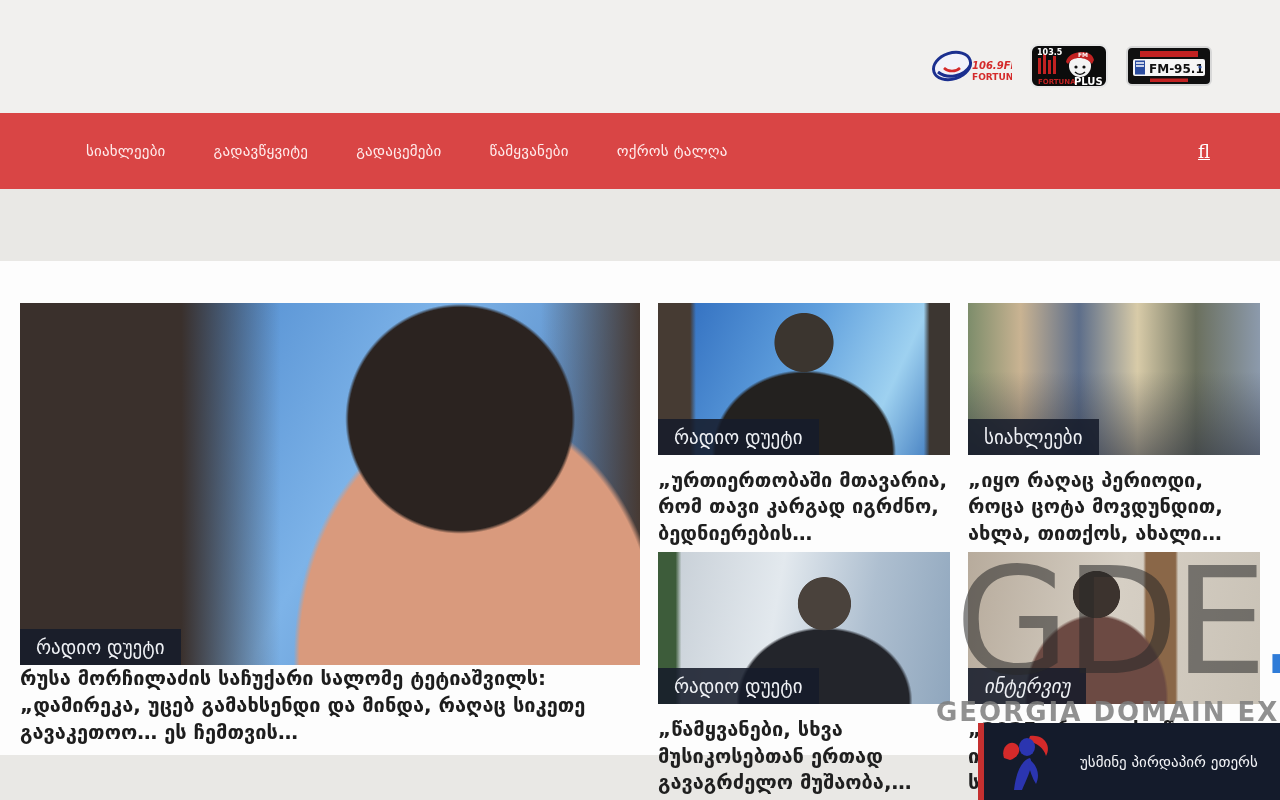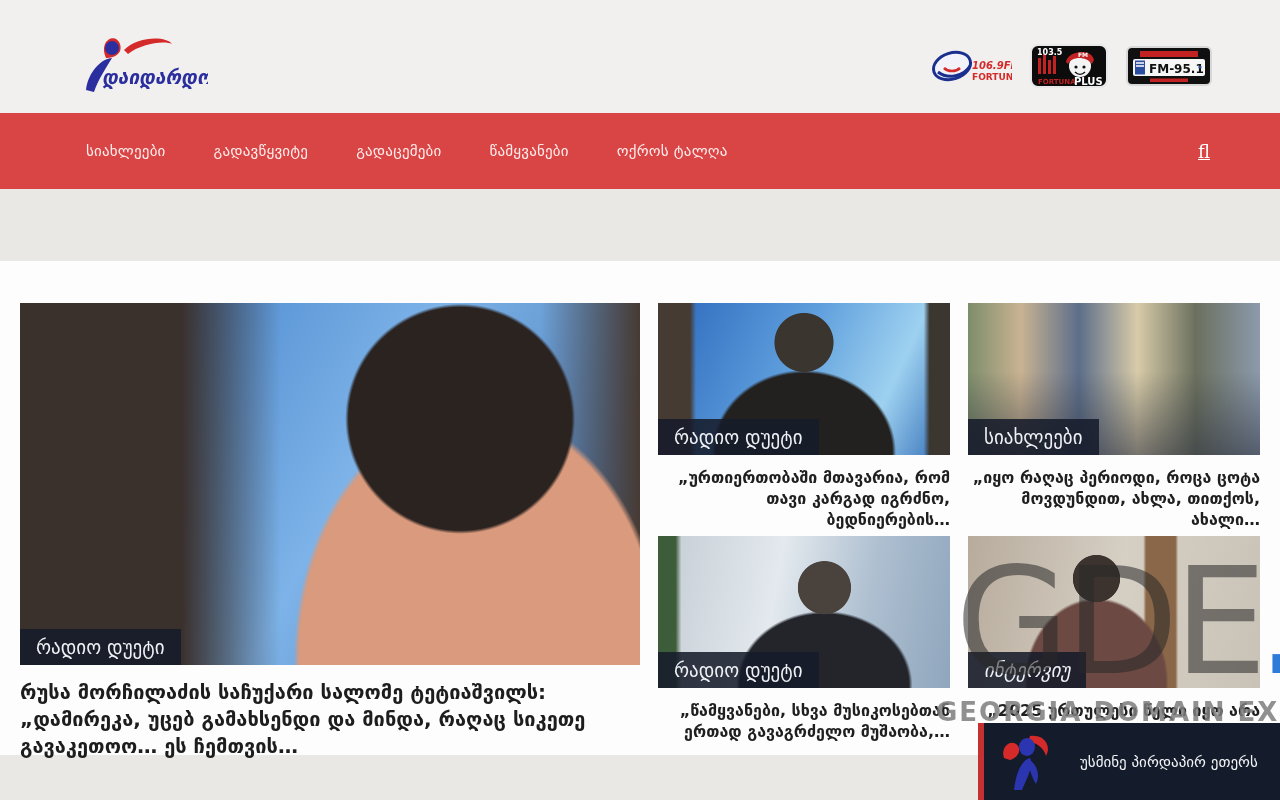--- a/index.html
+++ b/index.html
@@ -48,23 +48,23 @@
   .img-band{background:
       linear-gradient(to top, rgba(40,45,60,.55), rgba(40,45,60,0) 55%),
       linear-gradient(90deg, #7d8d6b 0%, #c9b392 18%, #5d6e8a 38%, #d8cba8 58%, #6b705e 78%, #8c9aac 100%);}
   .img-int{background:
       radial-gradient(circle 24px at 44% 28%, #3c332e 97%, rgba(60,51,46,0) 100%),
       radial-gradient(ellipse 72px 84px at 44% 96%, #6c4a43 96%, rgba(108,74,67,0) 100%),
       linear-gradient(to right, rgba(0,0,0,0) 60%, #8a6748 61%, #8a6748 71%, rgba(0,0,0,0) 72%),
       linear-gradient(100deg, #b7ab9c 0%, #d6cfc4 50%, #c9c2b6 100%); font-style: italic;}
   .badge{position:absolute;left:0;bottom:0;background:rgba(22,28,42,.87);color:#eef0f4;
          font-size:19px;padding:7px 16px;white-space:nowrap;}
-  .title-main{margin-top:14px;font-size:20px;font-weight:700;line-height:1.35;color:#1d1d1d;}
-  .title-sm{margin-top:12px;margin-bottom:0;font-size:16px;font-weight:700;line-height:1.32;
-            color:#1f1f1f;min-height:46px;text-align:right;}
+  .title-main{font-size:20px;font-weight:700;line-height:1.35;color:#1d1d1d;}
+  .title-sm{margin-top:12px;margin-bottom:0;font-size:20px;font-weight:700;line-height:1.32;
+            color:#1f1f1f;min-height:46px;}
   .card + .card{margin-top:6px;}
 
   
   .popup{position:absolute;right:0;bottom:0;width:296px;height:77px;background:#141b2b;
          border-left:6px solid #c53030;display:flex;align-items:center;z-index:40;cursor:pointer;}
   .popup-logo{margin-left:16px;flex:0 0 auto;}
   .popup-text{color:#f2f3f6;font-size:15px;margin-left:26px;}
 
   
   .wm{position:absolute;z-index:60;pointer-events:none;}
@@ -73,29 +73,20 @@
   .wm-big .dot{font-size:100px;font-weight:800;color:#2f7cd8;}
   .wm-sub{left:936px;top:697px;font-size:26px;font-weight:700;letter-spacing:2px;
           color:rgba(125,125,125,.85);white-space:nowrap;}
 </style>
 </head>
 <body>
 
 <div class="page">
 
   <div class="header">
-    <div class="logo">
-      <svg width="140" height="70" viewBox="0 0 140 70">
-        <path d="M38 30 C30 12, 48 4, 52 16 C55 26, 46 30, 38 30 Z" fill="#d42a2a"></path>
-        <path d="M56 22 C70 8, 98 8, 104 16 C96 12, 72 16, 60 26 Z" fill="#d42a2a"></path>
-        <circle cx="44" cy="20" r="7" fill="#2b2e9e"></circle>
-        <path d="M18 62 C20 44, 34 30, 44 30 C38 40, 30 52, 26 64 Z" fill="#2b2e9e"></path>
-        <text x="34" y="56" font-size="19" font-weight="bold" font-style="italic" fill="#2b2e9e">დაიდარდო</text>
-      </svg>
-    </div>
 
     <div class="partners">
 
       <svg class="plogo" width="82" height="44" viewBox="0 0 82 44">
         <ellipse cx="22" cy="22" rx="19" ry="13" fill="#f2f2fa" stroke="#1b2f8f" stroke-width="3" transform="rotate(-18 22 22)"></ellipse>
         <path d="M8 28 C18 36, 34 32, 40 22" stroke="#1b2f8f" stroke-width="3" fill="none"></path>
         <path d="M14 24 C18 28, 26 28, 30 24" stroke="#d42a2a" stroke-width="2.5" fill="none"></path>
         <text x="42" y="25" font-size="10" font-weight="bold" font-style="italic" fill="#d42a2a">106.9FM</text>
         <text x="42" y="36" font-size="9" font-weight="bold" fill="#d42a2a">FORTUNA</text>
       </svg>

